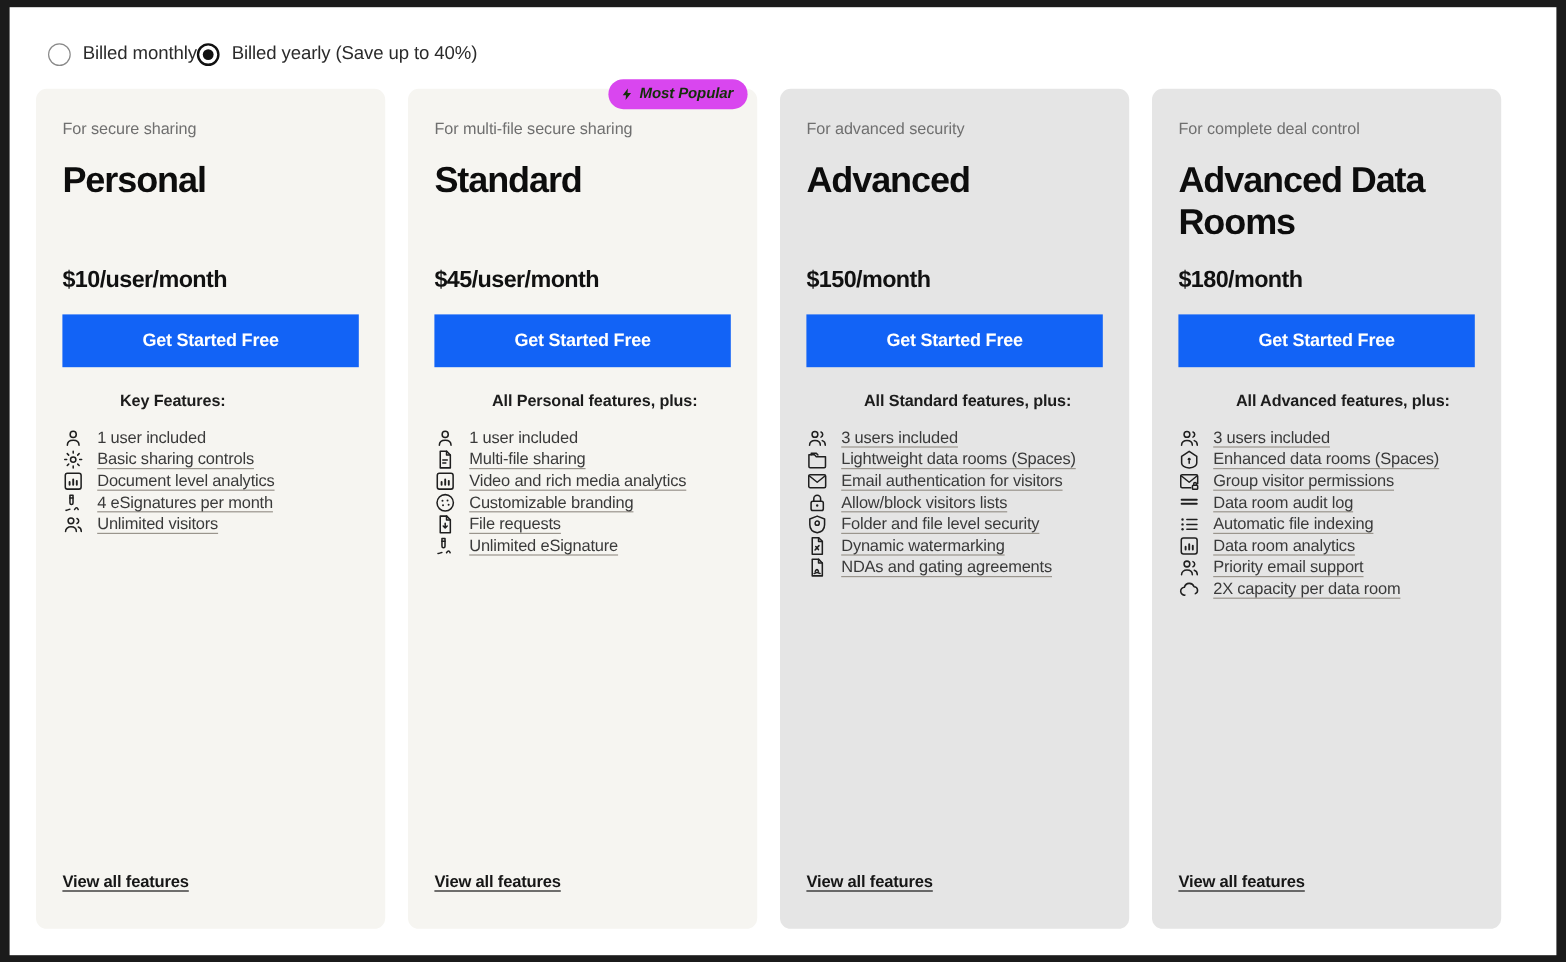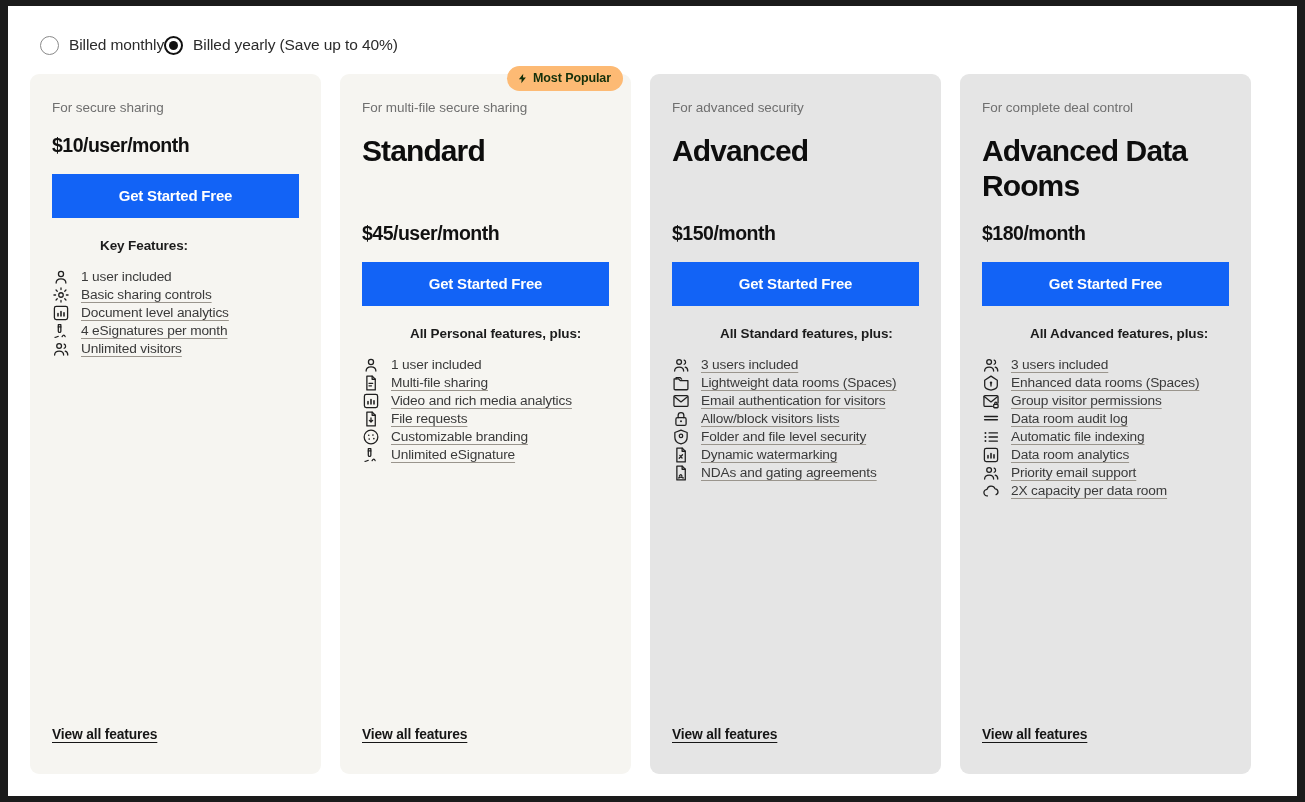--- a/index.html
+++ b/index.html
@@ -68,31 +68,32 @@
     display: flex;
     flex-direction: column;
   }
   .card.tone-light { background: #f6f5f1; }
   .card.tone-warm  { background: #e5e5e5; }
 
   .badge {
     position: absolute;
     top: -8px;
     right: 8px;
-    background: #fdba74;
+    background: #d946ef;
     color: #14300a;
     font-size: 12.5px;
     font-weight: bold;
     border-radius: 20px;
     padding: 5px 12px 6px 10px;
     display: flex;
     align-items: center;
     gap: 5px;
     letter-spacing: -0.1px;
     white-space: nowrap;
+    font-style: italic;
   }
   .badge svg { display: block; }
 
   .tagline {
     font-size: 13.5px;
     color: #6f6f6f;
     letter-spacing: -0.05px;
     margin-bottom: 17px;
     min-height: 17px;
   }
@@ -190,20 +191,21 @@
       </div>
       <div class="radio-opt">
         <span class="radio-dot on"></span>
         <span class="radio-label">Billed yearly (Save up to 40%)</span>
       </div>
     </div>
 
   <div class="cards">
       <div class="card tone-light">
         <div class="tagline">For secure sharing</div>
+        <div class="plan-name">Personal</div>
         <div class="price">$10/user/month</div>
         <button class="cta">Get Started Free</button>
         <div class="feat-head">Key Features:</div>
         <ul class="feat-list">
           <li class="feat">
             <span class="feat-ico">
               <svg width="18" height="18" viewBox="0 0 24 24" fill="none" stroke="currentColor" stroke-width="1.7" stroke-linecap="round" stroke-linejoin="round">
                 <circle cx="12" cy="8" r="3.4"></circle>
                 <path d="M5.5 20c0-3.6 2.9-5.6 6.5-5.6s6.5 2 6.5 5.6"></path>
               </svg>
@@ -291,38 +293,38 @@
               <svg width="18" height="18" viewBox="0 0 24 24" fill="none" stroke="currentColor" stroke-width="1.7" stroke-linecap="round" stroke-linejoin="round">
                 <rect x="3.2" y="3.2" width="17.6" height="17.6" rx="2.4"></rect>
                 <path d="M8 16v-3.2M12 16v-6M16 16v-4.4" stroke-width="2.1"></path>
               </svg>
             </span>
             <span class="feat-txt u">Video and rich media analytics</span>
           </li>
           <li class="feat">
             <span class="feat-ico">
               <svg width="18" height="18" viewBox="0 0 24 24" fill="none" stroke="currentColor" stroke-width="1.7" stroke-linecap="round" stroke-linejoin="round">
-                <path d="M6.5 2.8h7.2l4 4v14.4H6.5V2.8z"></path>
-                <path d="M13.5 2.8V7h4.2"></path>
-                <path d="M12 10.6v5.2M9.8 13.8 12 16l2.2-2.2"></path>
-              </svg>
-            </span>
-            <span class="feat-txt u">File requests</span>
-          </li>
-          <li class="feat">
-            <span class="feat-ico">
-              <svg width="18" height="18" viewBox="0 0 24 24" fill="none" stroke="currentColor" stroke-width="1.7" stroke-linecap="round" stroke-linejoin="round">
                 <circle cx="12" cy="12" r="9.1"></circle>
                 <circle cx="9" cy="9.6" r="1.1" fill="currentColor" stroke="none"></circle>
                 <circle cx="14.6" cy="9.4" r="1.1" fill="currentColor" stroke="none"></circle>
                 <circle cx="15.8" cy="14.2" r="1.1" fill="currentColor" stroke="none"></circle>
                 <circle cx="9.6" cy="14.8" r="1.1" fill="currentColor" stroke="none"></circle>
               </svg>
             </span>
             <span class="feat-txt u">Customizable branding</span>
+          </li>
+          <li class="feat">
+            <span class="feat-ico">
+              <svg width="18" height="18" viewBox="0 0 24 24" fill="none" stroke="currentColor" stroke-width="1.7" stroke-linecap="round" stroke-linejoin="round">
+                <path d="M6.5 2.8h7.2l4 4v14.4H6.5V2.8z"></path>
+                <path d="M13.5 2.8V7h4.2"></path>
+                <path d="M12 10.6v5.2M9.8 13.8 12 16l2.2-2.2"></path>
+              </svg>
+            </span>
+            <span class="feat-txt u">File requests</span>
           </li>
           <li class="feat">
             <span class="feat-ico">
               <svg width="18" height="18" viewBox="0 0 24 24" fill="none" stroke="currentColor" stroke-width="1.7" stroke-linecap="round" stroke-linejoin="round">
                 <path d="M8.4 3.6h3.4v8.6a1.7 1.7 0 0 1-3.4 0z"></path>
                 <path d="M8.4 6.6h3.4"></path>
                 <path d="M13.5 19.5c1.6-2.6 3-2.6 4 0M4 20.4c2.2 0 3-1.3 4.3-1.3"></path>
               </svg>
             </span>
             <span class="feat-txt u">Unlimited eSignature</span>

